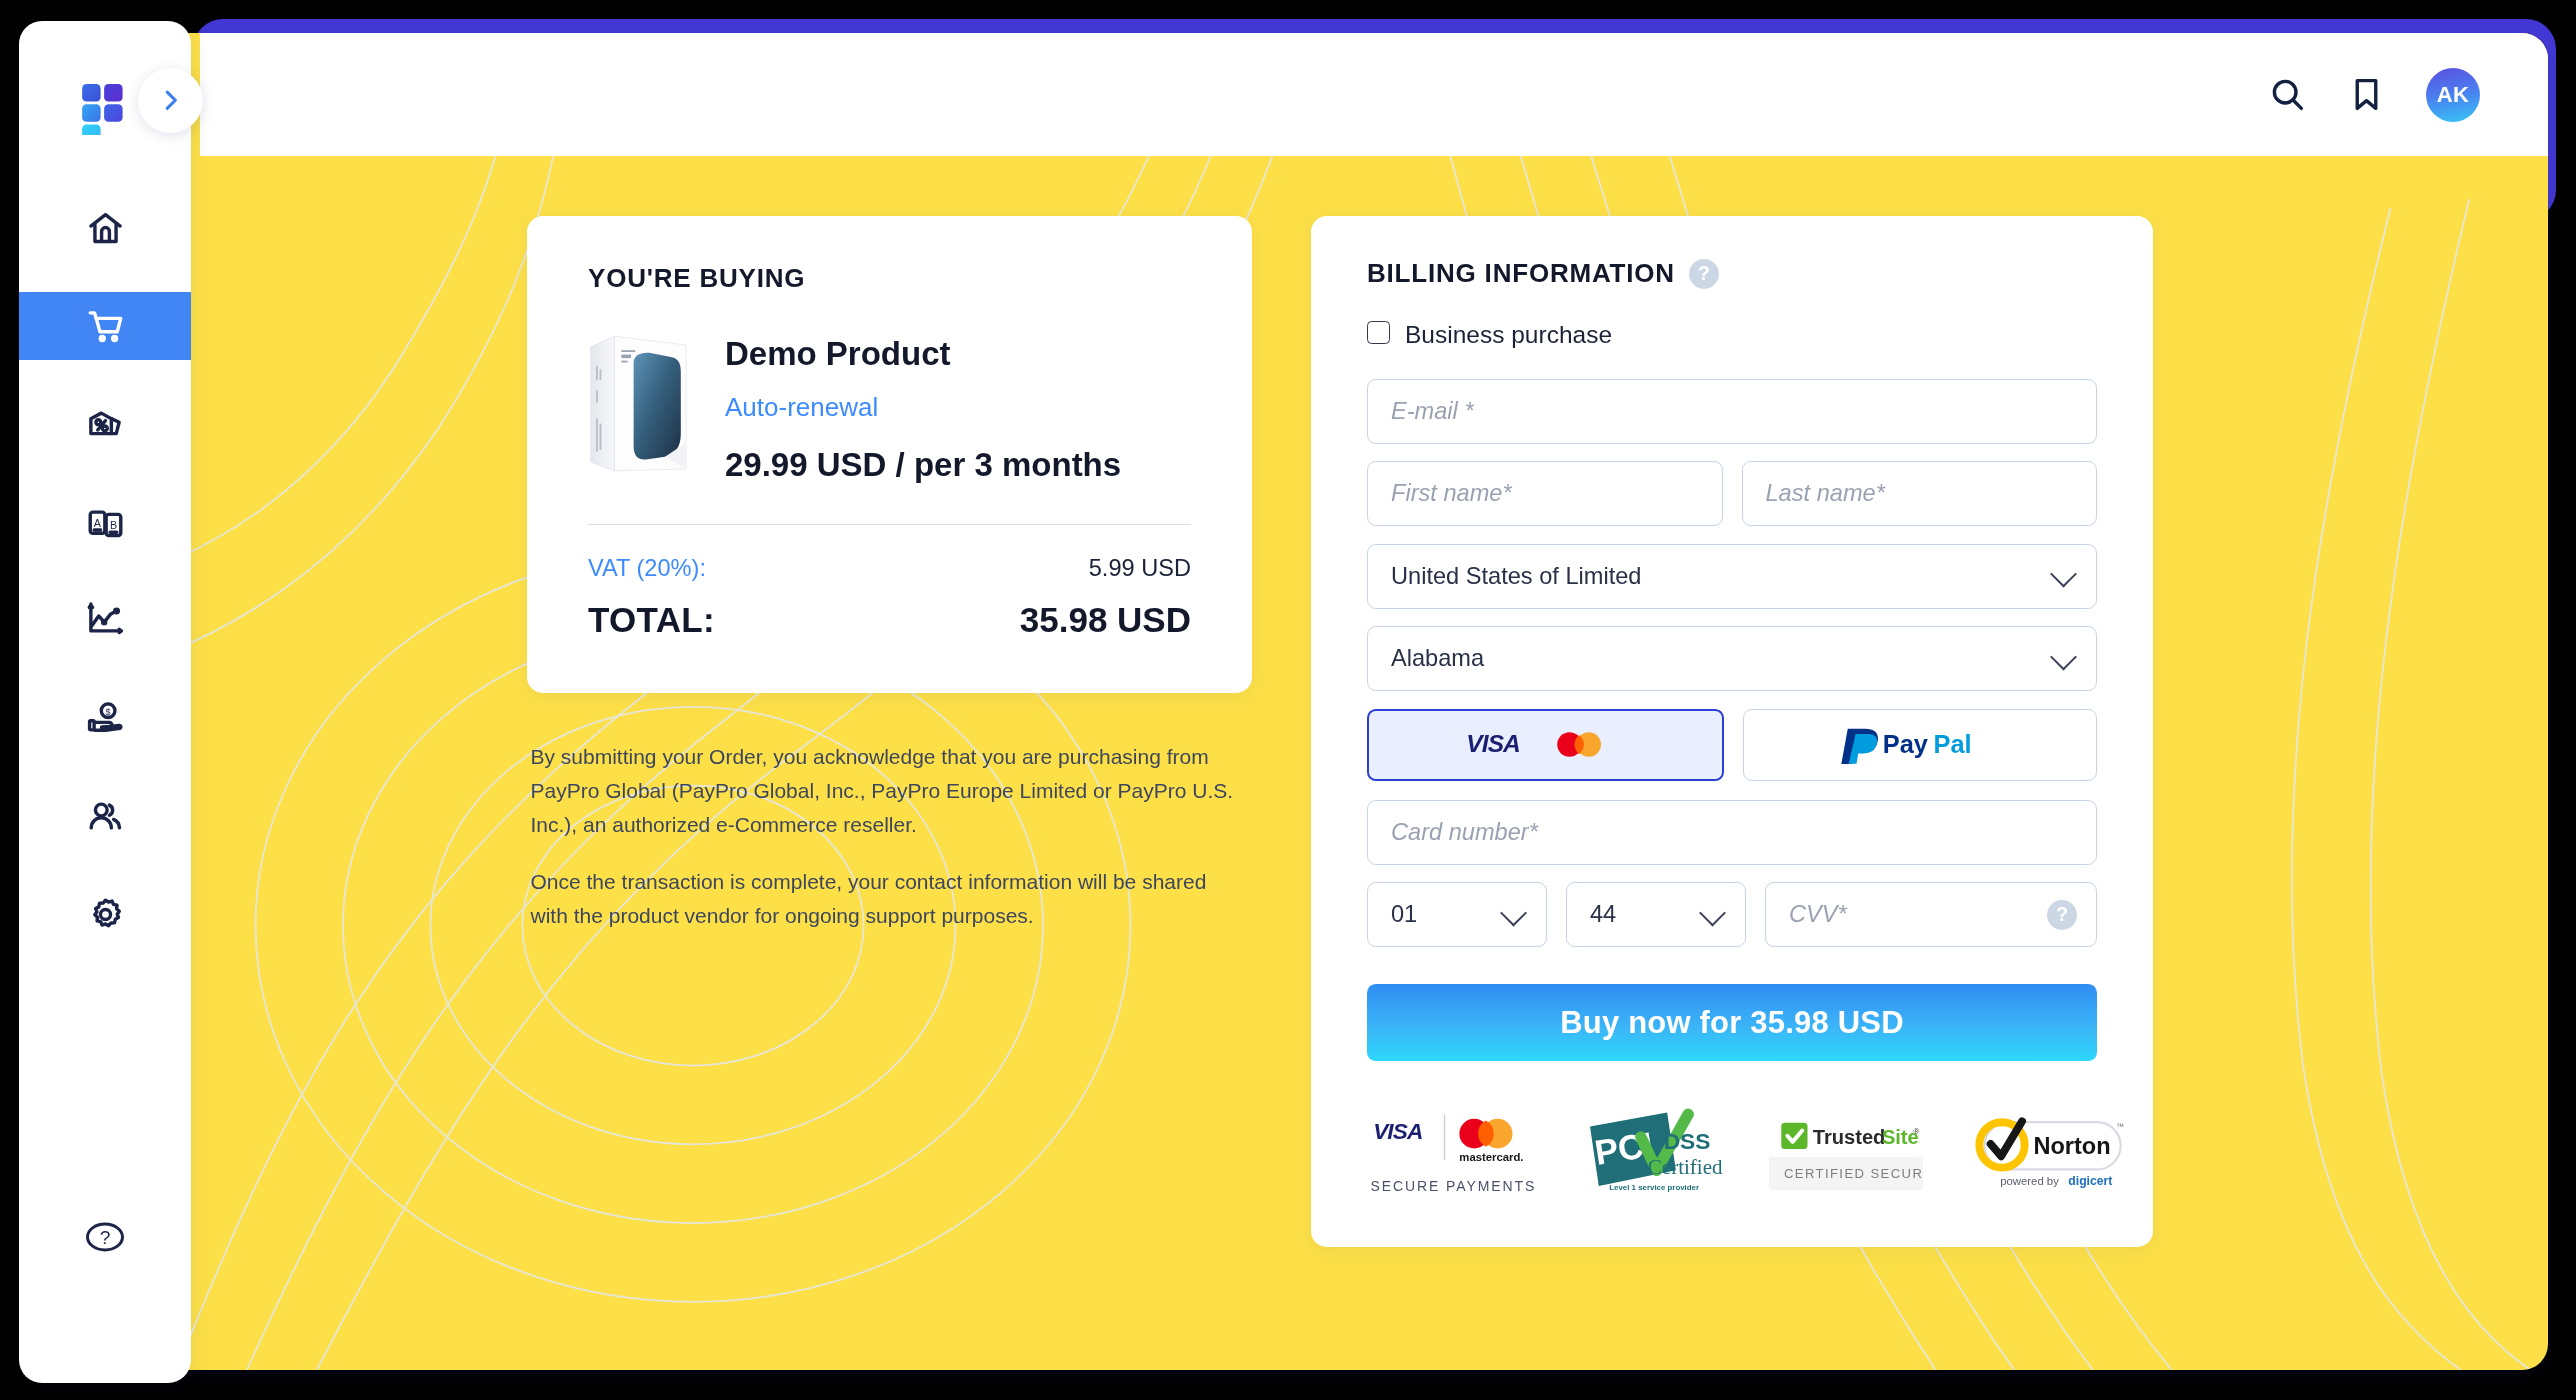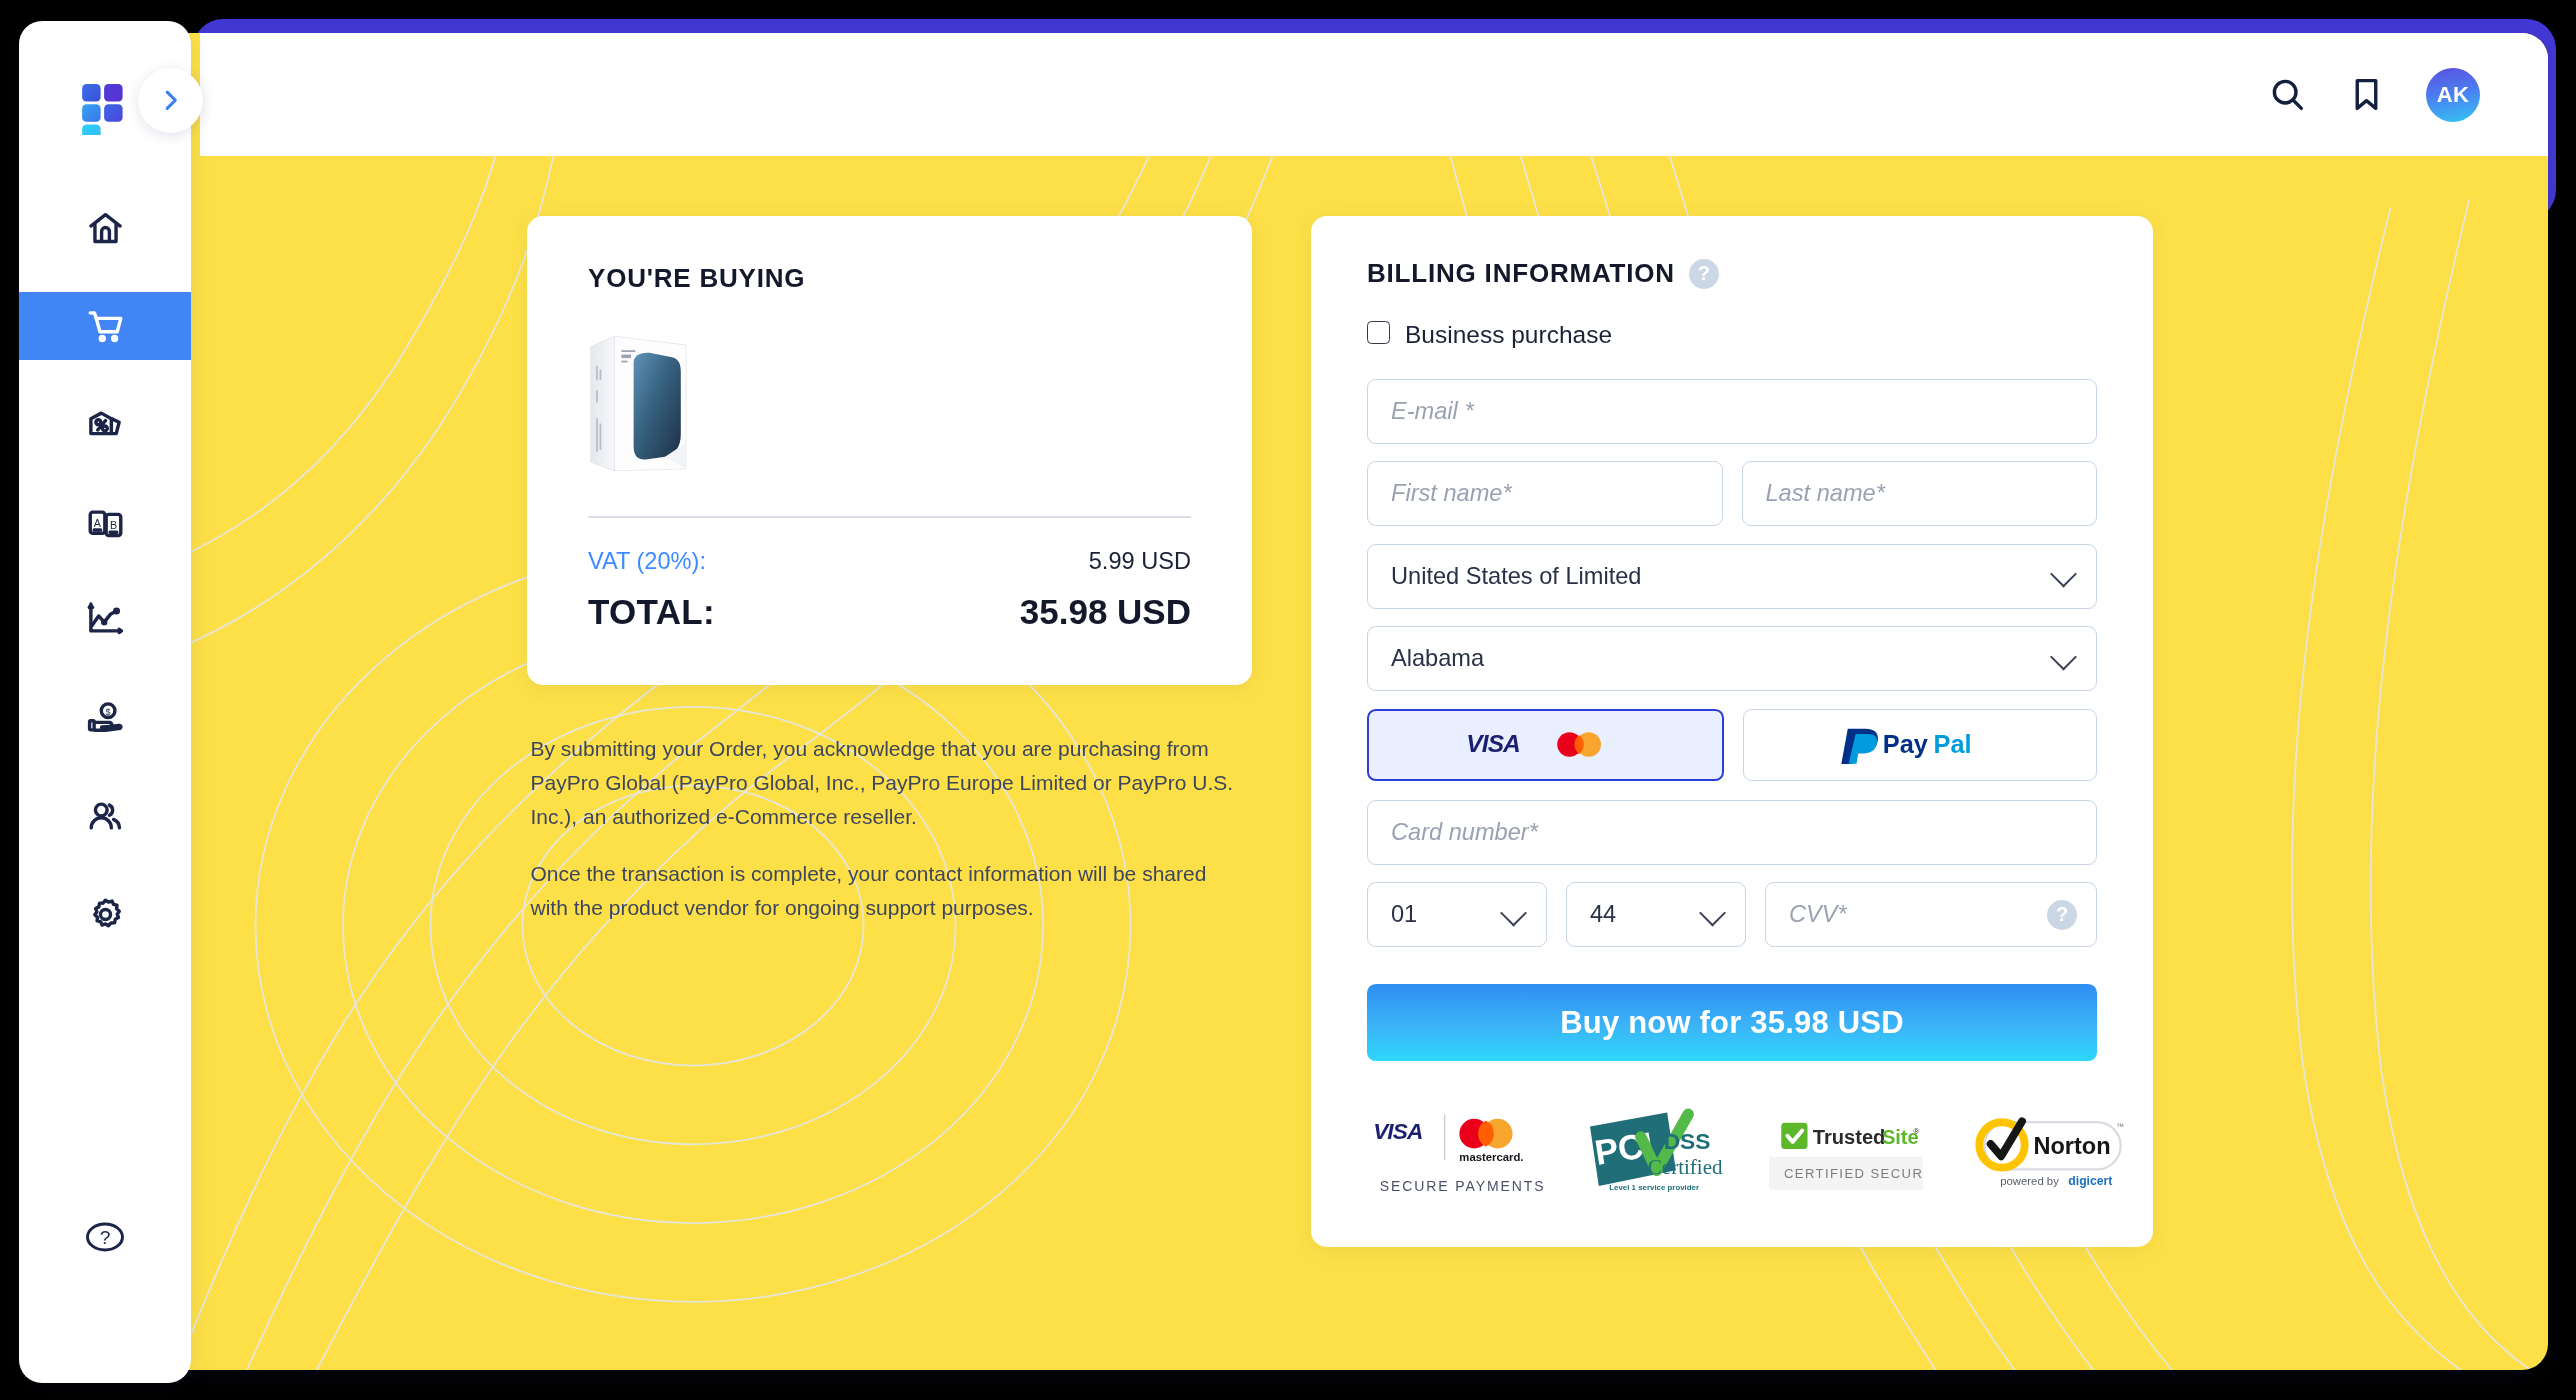--- a/index.html
+++ b/index.html
@@ -289,21 +289,20 @@
     margin-top: 46px;
     display: flex;
     align-items: center;
     gap: 37px;
     padding-left: 3.5px;
   }
   .badge { flex: none; }
   .secure-payments {
     font-size: 14px; letter-spacing: 1.9px; color: #4a5166; margin-top: 10.5px;
     font-family: "Liberation Sans", sans-serif;
-    text-align: right;
   }
 </style>
 </head>
 <body>
 
 <div id="app-frame">
 
   <div id="indigo-plate"></div>
 
   <div id="app-surface">
@@ -384,20 +383,25 @@
                   <rect x="13" y="106" width="2" height="30"></rect>
                   <rect x="9" y="40" width="2" height="16"></rect>
                   <rect x="13" y="44" width="2" height="12"></rect>
                   <rect x="9" y="68" width="2" height="14"></rect>
                 </g>
 
                 <path d="M88 144 L112 128 L112 158 Z" fill="#f1f3f6"></path>
               </svg>
             </div>
 
+            <div class="product-info">
+              <div class="product-name">Demo Product</div>
+              <div class="product-renew">Auto-renewal</div>
+              <div class="product-price">29.99 USD / per 3 months</div>
+            </div>
           </div>
 
           <div class="divider"></div>
 
           <div class="sum-row">
             <span class="vat-label">VAT (20%):</span>
             <span class="vat-value">5.99 USD</span>
           </div>
 
           <div class="sum-row total-row">

